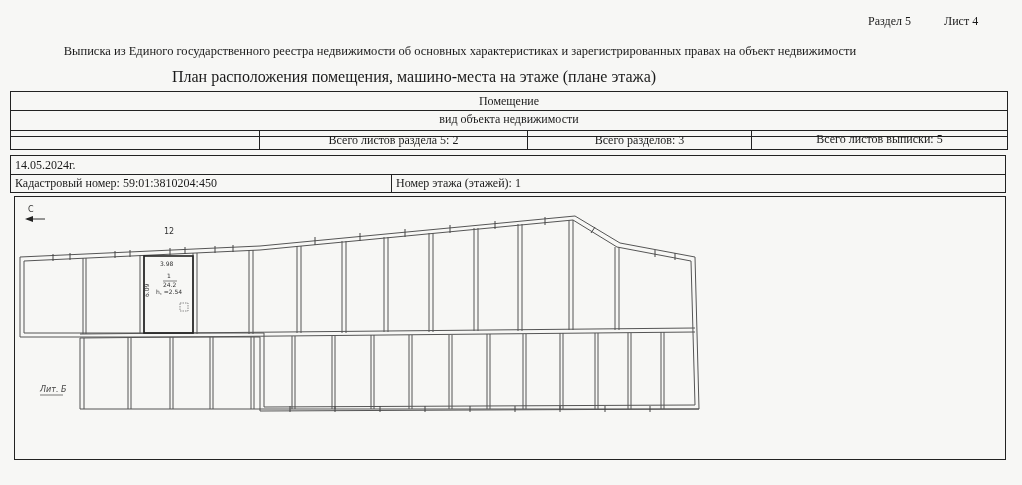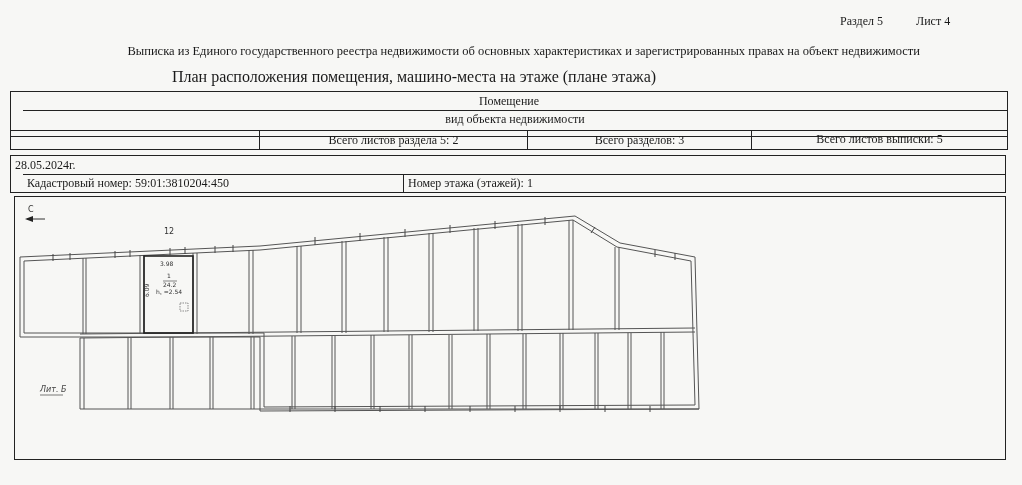--- a/index.html
+++ b/index.html
@@ -1,29 +1,29 @@
 <!DOCTYPE html>
 <html><head>
 <meta charset="utf-8">
 <style>
   html, body { margin:0; padding:0; }
   body {
     width:1022px; height:485px; background:#f7f7f5; position:relative; overflow:hidden;
     font-family:"Liberation Serif", serif; color:#1a1a1a;
   }
   .abs { position:absolute; }
-  .hdr-right { top:14px; font-size:12px; }
-  .title1 { left:0; width:920px; top:44px; text-align:right; font-size:12.5px; }
+  .hdr-right { top:14px; font-size:12px;margin-left:28px; }
+  .title1 { left:0; width:920px; top:44px; text-align:center; font-size:12.5px; }
   .title2 { left:0; width:828px; top:68px; text-align:center; font-size:16px; }
   .box { position:absolute; border:1.5px solid #222; box-sizing:border-box; background:transparent; }
   .row { position:absolute; left:0; right:0; box-sizing:border-box; font-size:12px; line-height:15px; }
   .cell { position:absolute; top:0; bottom:0; box-sizing:border-box; font-size:12px; display:flex; align-items:center; justify-content:center; }
   .cell.left { justify-content:flex-start; padding-left:4px; }
   .vline { border-left:1.2px solid #222; }
-  .hline { border-top:1.2px solid #222;margin-left:12px; }
+  .hline { border-top:1.2px solid #222; }
   svg text { font-family:"DejaVu Sans", sans-serif; }
 </style>
 </head>
 <body>
 
 <div class="abs hdr-right" style="left:840px;">Раздел 5</div>
 <div class="abs hdr-right" style="left:916px;">Лист 4</div>
 
 <div class="abs title1">Выписка из Единого государственного реестра недвижимости об основных характеристиках и зарегистрированных правах на объект недвижимости</div>
 <div class="abs title2">План расположения помещения, машино-места на этаже (плане этажа)</div>
@@ -34,21 +34,21 @@
 </div>
 
 <div class="box" style="left:10px; top:130px; width:998px; height:20px;">
   <div class="cell vline" style="left:248px; width:268px;">Всего листов раздела 5: 2</div>
   <div class="cell vline" style="left:516px; width:224px;">Всего разделов: 3</div>
   <div class="cell vline" style="left:740px; width:256px; align-items:flex-start; padding-top:1px;">Всего листов выписки: 5</div>
 </div>
 
 <div class="box" style="left:10px; top:155px; width:996px; height:38px;">
   <div class="row" style="top:0; height:18px;">
-    <div class="cell left" style="left:0; width:400px;">28.05.2024г.</div>
+    <div class="cell left" style="left:0; width:400px;">14.05.2024г.</div>
   </div>
   <div class="row hline" style="top:18px; height:18px;">
     <div class="cell left" style="left:0; width:380px;">Кадастровый номер: 59:01:3810204:450</div>
     <div class="cell left vline" style="left:380px; width:300px;">Номер этажа (этажей): 1</div>
   </div>
 </div>
 
 <div class="box" style="left:14px; top:196px; width:992px; height:264px;">
   <svg width="990" height="236" viewBox="0 0 990 236" style="position:absolute; left:0; top:0;">
 

